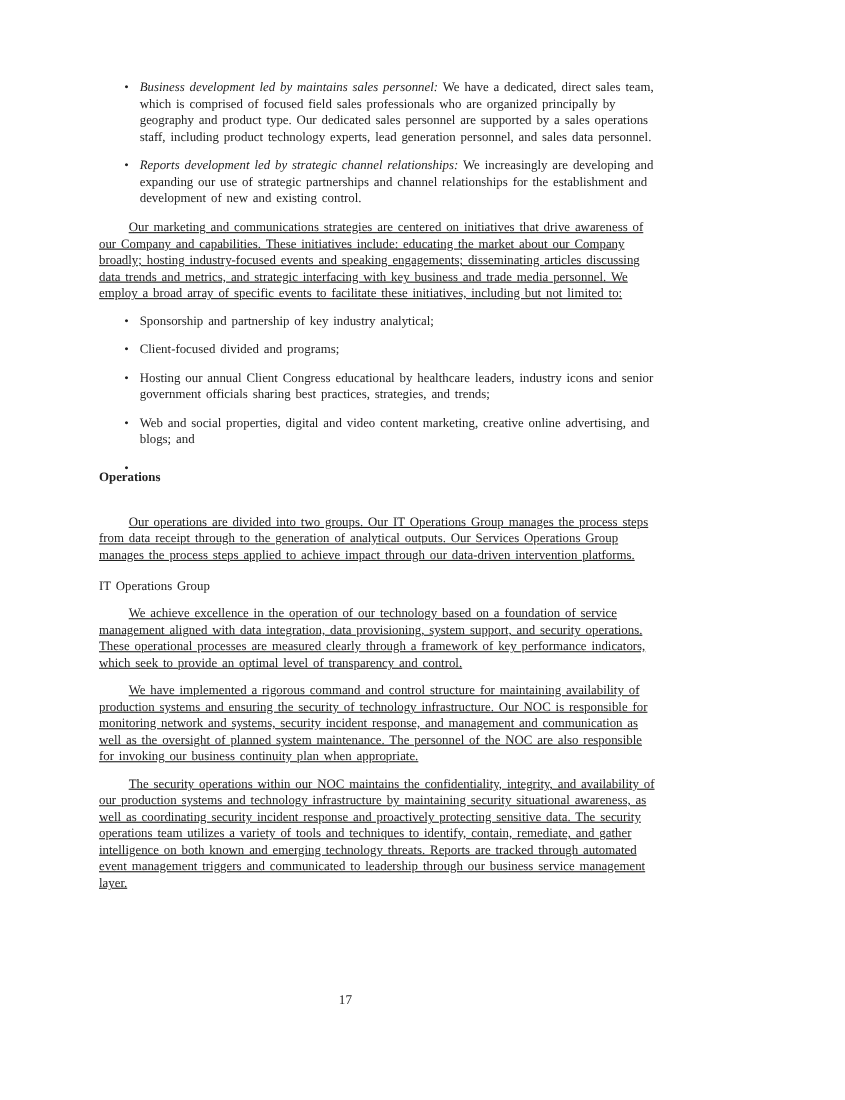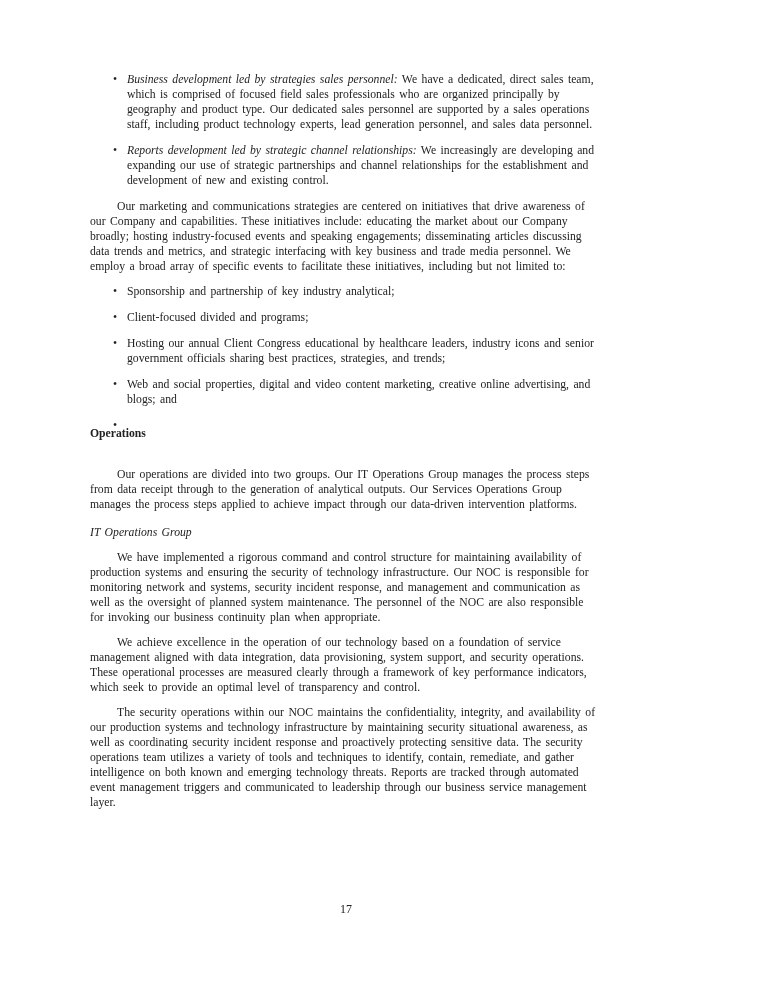--- a/index.html
+++ b/index.html
@@ -23,20 +23,21 @@
     width: 588px;
     font-size: 11.7px;
     line-height: 15px;
     word-spacing: 1.5px;
     text-align: left;
   }
   .para {
     margin: 0 0 10px 0;
     text-indent: 27px;
     white-space: pre-line;
+    text-decoration: underline;
   }
   .bullet-list {
     list-style: none;
     margin: 0 0 10px 0;
     padding: 0;
   }
   .bullet-list li {
     position: relative;
     padding-left: 37px;
     margin: 0 0 11px 0;
@@ -53,42 +54,40 @@
   }
   .lead-italic {
     font-style: italic;
   }
   .section-heading {
     font-weight: bold;
     margin: 19px 0 26px 0;
     white-space: pre-line;
   }
   .subsection-heading {
-    font-style: italic;
     margin: 13px 0 10px 0;
     white-space: pre-line;
   }
   .page-number {
     position: absolute;
     left: 0;
     top: 902px;
     width: 628px;
     text-align: center;
     font-size: 12px;
     line-height: 15px;
-    margin-left: 32px;
   }
 </style>
 </head>
 <body>
 
 <div class="page">
   <div class="content" id="doc-content">
       <ul class="bullet-list">
-        <li><span class="bullet-glyph">•</span><em class="lead-italic">Business development led by strategies sales personnel:</em><span> We have a dedicated, direct sales team,
+        <li><span class="bullet-glyph">•</span><em class="lead-italic">Business development led by maintains sales personnel:</em><span> We have a dedicated, direct sales team,
 which is comprised of focused field sales professionals who are organized principally by
 geography and product type. Our dedicated sales personnel are supported by a sales operations
 staff, including product technology experts, lead generation personnel, and sales data personnel.</span></li>
         <li><span class="bullet-glyph">•</span><em class="lead-italic">Reports development led by strategic channel relationships:</em><span> We increasingly are developing and
 expanding our use of strategic partnerships and channel relationships for the establishment and
 development of new and existing control.</span></li>
       </ul>
       <p class="para">Our marketing and communications strategies are centered on initiatives that drive awareness of
 our Company and capabilities. These initiatives include: educating the market about our Company
 broadly; hosting industry-focused events and speaking engagements; disseminating articles discussing
@@ -101,29 +100,29 @@
 government officials sharing best practices, strategies, and trends;</span></li>
         <li><span class="bullet-glyph">•</span><span>Web and social properties, digital and video content marketing, creative online advertising, and
 blogs; and</span></li>
         <li><span class="bullet-glyph">•</span></li>
       </ul>
       <div class="section-heading">Operations</div>
       <p class="para">Our operations are divided into two groups. Our IT Operations Group manages the process steps
 from data receipt through to the generation of analytical outputs. Our Services Operations Group
 manages the process steps applied to achieve impact through our data-driven intervention platforms.</p>
       <div class="subsection-heading">IT Operations Group</div>
+      <p class="para">We achieve excellence in the operation of our technology based on a foundation of service
+management aligned with data integration, data provisioning, system support, and security operations.
+These operational processes are measured clearly through a framework of key performance indicators,
+which seek to provide an optimal level of transparency and control.</p>
       <p class="para">We have implemented a rigorous command and control structure for maintaining availability of
 production systems and ensuring the security of technology infrastructure. Our NOC is responsible for
 monitoring network and systems, security incident response, and management and communication as
 well as the oversight of planned system maintenance. The personnel of the NOC are also responsible
 for invoking our business continuity plan when appropriate.</p>
-      <p class="para">We achieve excellence in the operation of our technology based on a foundation of service
-management aligned with data integration, data provisioning, system support, and security operations.
-These operational processes are measured clearly through a framework of key performance indicators,
-which seek to provide an optimal level of transparency and control.</p>
       <p class="para">The security operations within our NOC maintains the confidentiality, integrity, and availability of
 our production systems and technology infrastructure by maintaining security situational awareness, as
 well as coordinating security incident response and proactively protecting sensitive data. The security
 operations team utilizes a variety of tools and techniques to identify, contain, remediate, and gather
 intelligence on both known and emerging technology threats. Reports are tracked through automated
 event management triggers and communicated to leadership through our business service management
 layer.</p>
     </div>
   <div class="page-number">17</div>
 </div>

